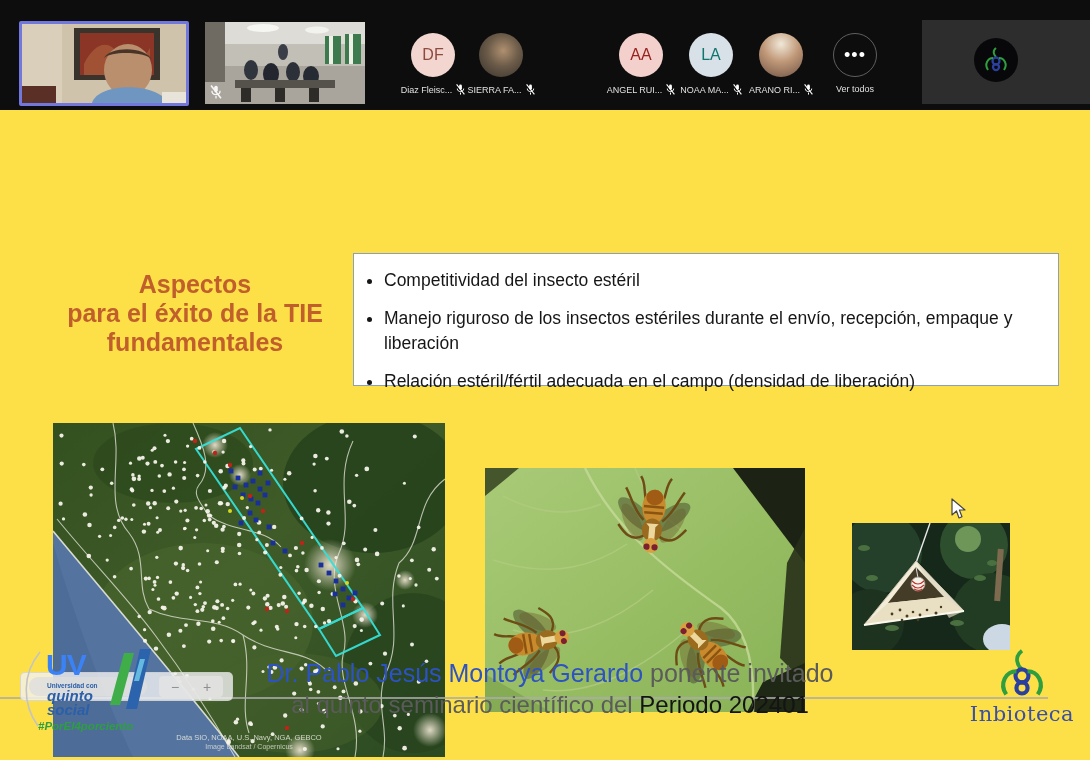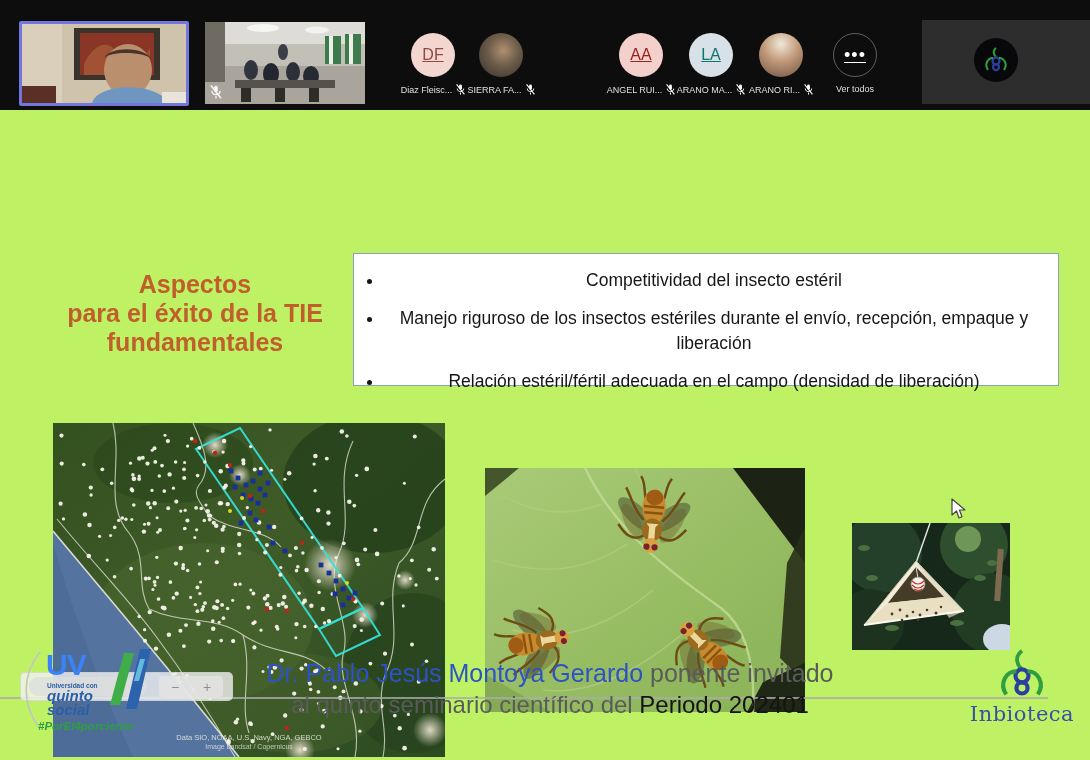--- a/index.html
+++ b/index.html
@@ -9,35 +9,35 @@
   
   .topbar{position:absolute;left:0;top:0;width:1090px;height:110px;background:#0d0d0d;}
   .topbar-right-panel{position:absolute;left:922px;top:20px;width:168px;height:84px;background:#2d2d2d;}
   .thumb{position:absolute;top:21px;height:85px;overflow:hidden;background:#222;}
   .thumb1{left:19px;width:170px;border:3px solid #7277dd;border-radius:2px;}
   .thumb2{left:205px;top:22px;width:160px;height:82px;}
   .thumb svg{display:block;}
   .mic-on-thumb{position:absolute;left:5px;bottom:5px;opacity:.92;}
 
   .avatar-group{position:absolute;top:33px;width:70px;text-align:center;}
-  .avatar-circle{width:44px;height:44px;border-radius:50%;margin:0 auto;display:flex;align-items:center;justify-content:center;font-size:16px;font-weight:500;text-decoration:underline;}
+  .avatar-circle{width:44px;height:44px;border-radius:50%;margin:0 auto;display:flex;align-items:center;justify-content:center;font-size:16px;font-weight:500;}
   .avatar-more{background:transparent;border:1.5px solid #5f5f5f;color:#fff;font-size:18px;letter-spacing:1px;}
   .avatar-label-row{margin-top:7px;display:flex;align-items:center;justify-content:center;gap:4px;}
   .avatar-label{color:#e0e0e0;font-size:9px;white-space:nowrap;}
   .photo1{background:radial-gradient(circle at 55% 40%,#b09070 0%,#6a5a48 45%,#35302c 100%);}
   .photo2{background:radial-gradient(circle at 50% 25%,#f0e8d8 0%,#c09878 45%,#6e5244 100%);}
   .mini-logo{position:absolute;left:974px;top:38px;width:44px;height:44px;border-radius:50%;background:#08080a;display:flex;align-items:center;justify-content:center;flex-direction:column;}
 
   
-  .slide{position:absolute;left:0;top:110px;width:1090px;height:650px;background:#bef264;}
+  .slide{position:absolute;left:0;top:110px;width:1090px;height:650px;background:#fde047;}
 
   .slide-title{position:absolute;left:58px;top:160px;width:274px;text-align:center;
     font-size:25px;font-weight:bold;line-height:29px;color:#c05f2c;}
   .bullet-box{position:absolute;left:353px;top:143px;width:706px;height:133px;
-    border:1.4px solid #8aa0bd;background:#fff;padding:7px 14px 0 8px;text-align:center;}
+    border:1.4px solid #8aa0bd;background:#fff;padding:7px 14px 0 8px;}
   .bullet-box ul{margin:0;padding:0 0 0 22px;}
   .bullet-box li{font-size:17.5px;color:#161616;line-height:1.42;margin:7px 0 13px 0;}
 
   .map-img{position:absolute;left:53px;top:313px;}
   .flies-img{position:absolute;left:485px;top:358px;}
   .trap-img{position:absolute;left:852px;top:413px;}
   .cursor{position:absolute;left:951px;top:388px;z-index:9;}
 
   
   .divider{position:absolute;left:0;top:697px;width:1048px;height:2px;background:#ababab;opacity:.8;z-index:1;}
@@ -147,21 +147,21 @@
             <rect x="3.1" y="0.6" width="2.8" height="5" rx="1.4" fill="#fff"></rect>
             <path d="M1.3,4.6 C1.3,8.6 7.7,8.6 7.7,4.6" stroke="#fff" stroke-width="1" fill="none"></path>
             <line x1="4.5" y1="8.6" x2="4.5" y2="10.6" stroke="#fff" stroke-width="1"></line>
             <line x1="0.6" y1="0.4" x2="8.4" y2="10.4" stroke="#fff" stroke-width="1.1"></line>
           </svg>
         </div>
     </div>
     <div class="avatar-group" style="left:676px">
       <div class="avatar-circle" style="background:#d8e1e8;color:#0f766e">LA</div>
       <div class="avatar-label-row">
-          <span class="avatar-label">ARANO MA...</span>
+          <span class="avatar-label">NOAA MA...</span>
         <svg width="9" height="11" viewBox="0 0 9 11">
             <rect x="3.1" y="0.6" width="2.8" height="5" rx="1.4" fill="#fff"></rect>
             <path d="M1.3,4.6 C1.3,8.6 7.7,8.6 7.7,4.6" stroke="#fff" stroke-width="1" fill="none"></path>
             <line x1="4.5" y1="8.6" x2="4.5" y2="10.6" stroke="#fff" stroke-width="1"></line>
             <line x1="0.6" y1="0.4" x2="8.4" y2="10.4" stroke="#fff" stroke-width="1.1"></line>
           </svg>
         </div>
     </div>
     <div class="avatar-group" style="left:746px">
       <div class="avatar-circle photo2"></div>

